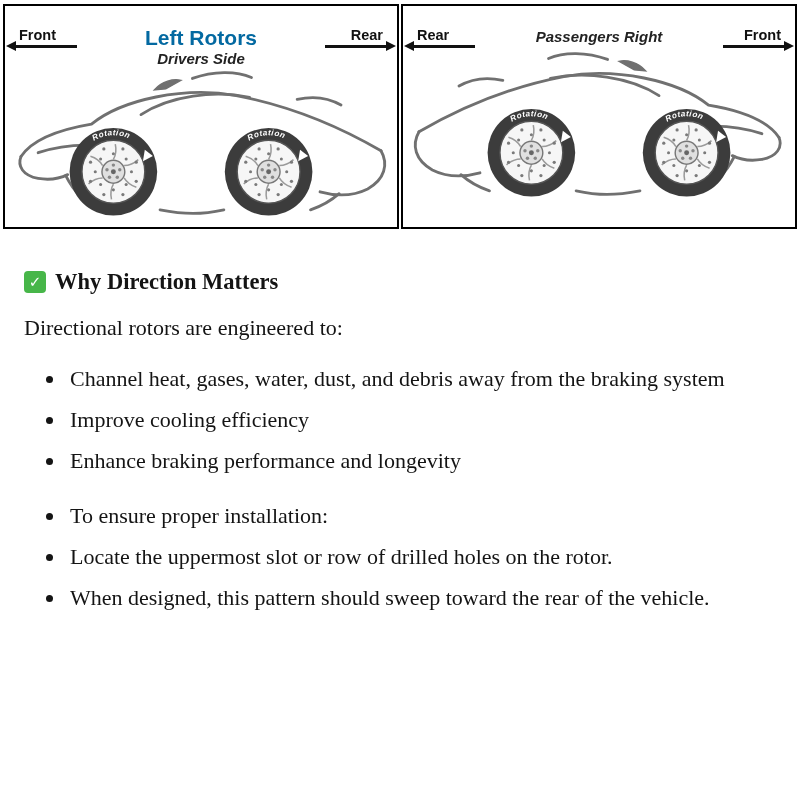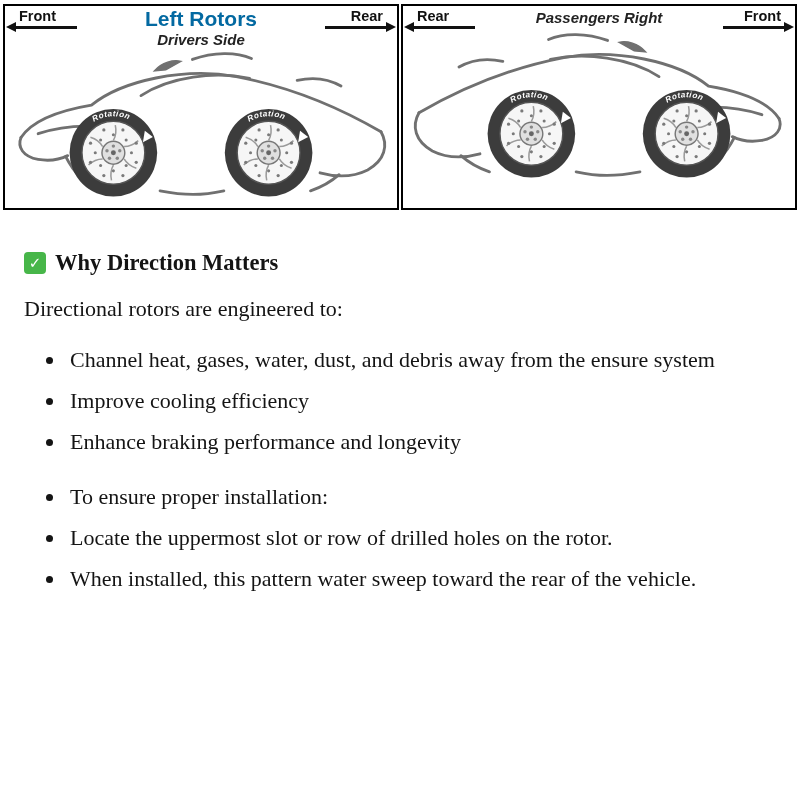--- a/index.html
+++ b/index.html
@@ -3,21 +3,21 @@
 <meta charset="utf-8">
 <style>
   html,body{margin:0;padding:0;background:#fff;}
   .page{width:800px;box-sizing:border-box;background:#fff;color:#141414;}
 
   
   .diagram{display:flex;margin:4px 3px 0 3px;}
   .panel{flex:1;border:2px solid #000;box-sizing:border-box;background:#fff;overflow:hidden;}
   .panel + .panel{margin-left:2px;}
   .panel-header{display:grid;grid-template-columns:1fr auto 1fr;align-items:start;
-    padding:2px 10px 0 10px;font-family:"Liberation Sans",sans-serif;}
+    padding:21px 10px 0 10px;font-family:"Liberation Sans",sans-serif;}
   .dir{display:flex;flex-direction:column;font-weight:bold;font-size:14.5px;color:#111;}
   .dir-left{align-items:flex-start;}
   .dir-right{align-items:flex-end;}
   .dir .word{padding:0 4px;}
   .arrow{display:block;height:2.5px;background:#111;width:62px;position:relative;margin-top:2px;}
   .arrow-left::before{content:"";position:absolute;left:-9px;top:-4px;
     border-top:5px solid transparent;border-bottom:5px solid transparent;border-right:10px solid #111;}
   .arrow-right::after{content:"";position:absolute;right:-9px;top:-4px;
     border-top:5px solid transparent;border-bottom:5px solid transparent;border-left:10px solid #111;}
   .panel-title-wrap{text-align:center;}
@@ -158,26 +158,26 @@
 
 
     <div class="section-head">
       <span class="check-icon" style="background:#47b649">✓</span>
       <span class="title-bold">Why Direction Matters</span>
     </div>
 
     <p>Directional rotors are engineered to:</p>
 
     <ul>
-      <li>Channel heat, gases, water, dust, and debris away from the ensure system</li>
+      <li>Channel heat, gases, water, dust, and debris away from the braking system</li>
       <li>Improve cooling efficiency</li>
       <li>Enhance braking performance and longevity</li>
     </ul>
 
 
     <ul>
       <li>To ensure proper installation:</li>
       <li>Locate the uppermost slot or row of drilled holes on the rotor.</li>
-      <li>When installed, this pattern water sweep toward the rear of the vehicle.</li>
+      <li>When designed, this pattern should sweep toward the rear of the vehicle.</li>
     </ul>
 
   </div>
 </div>
 
 </body></html>

